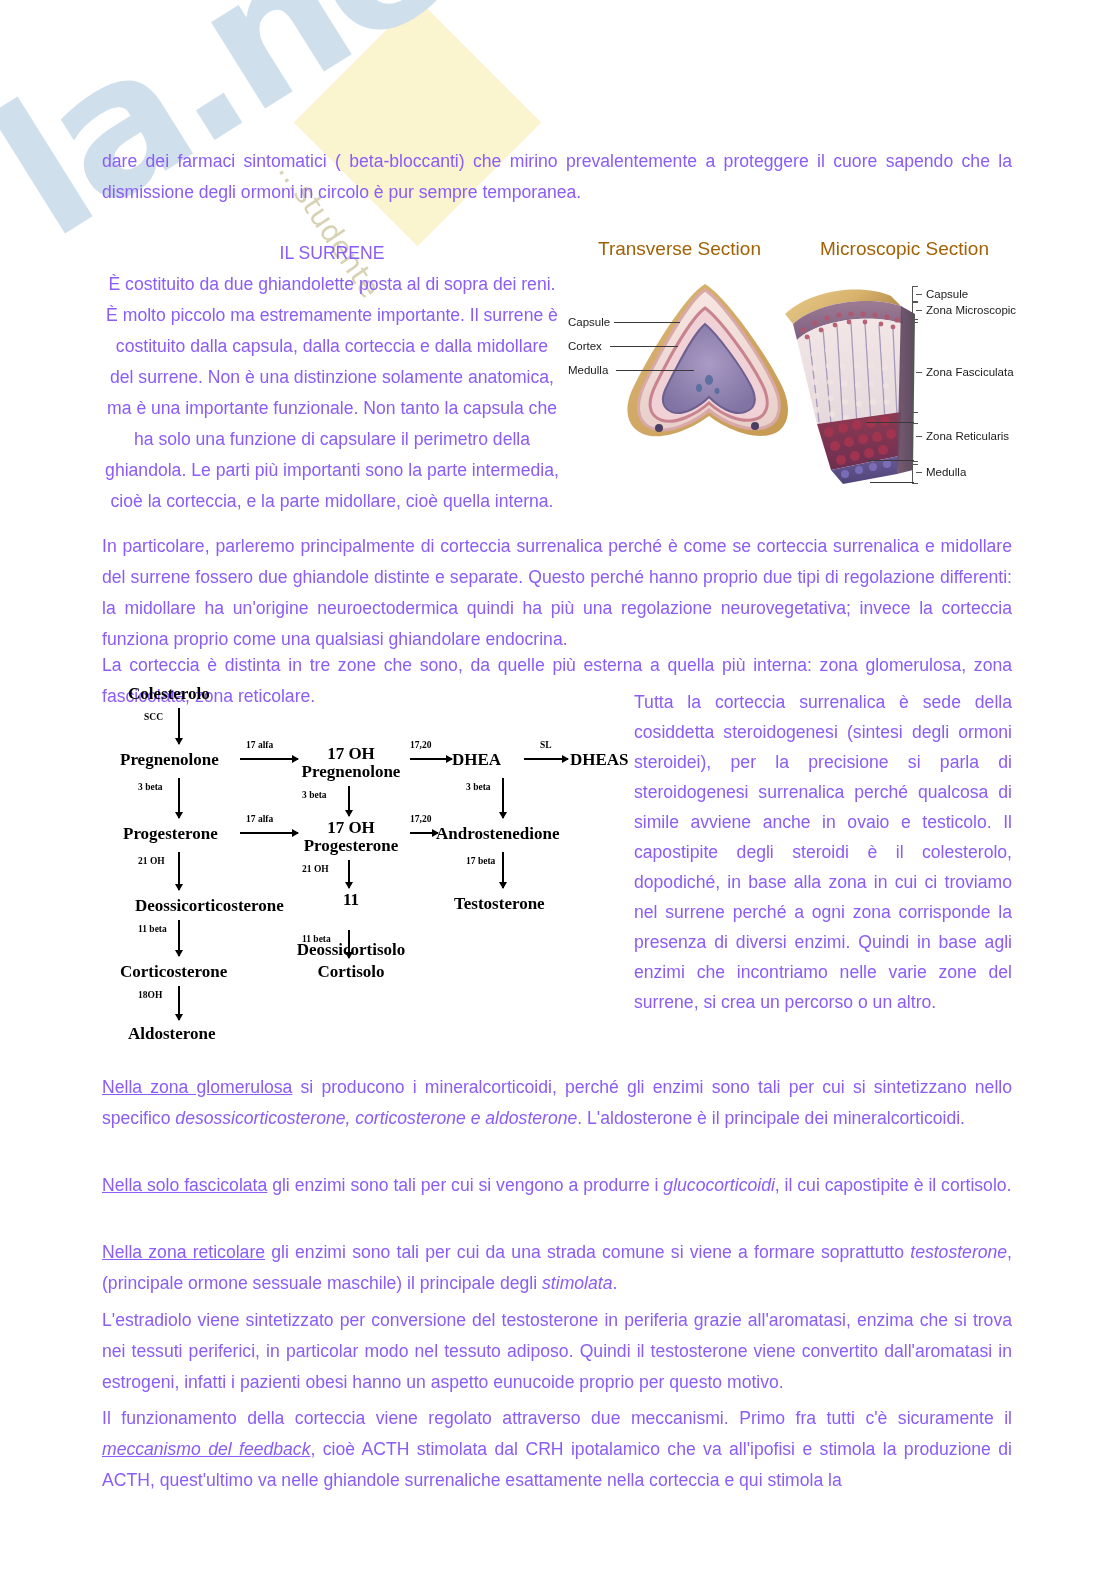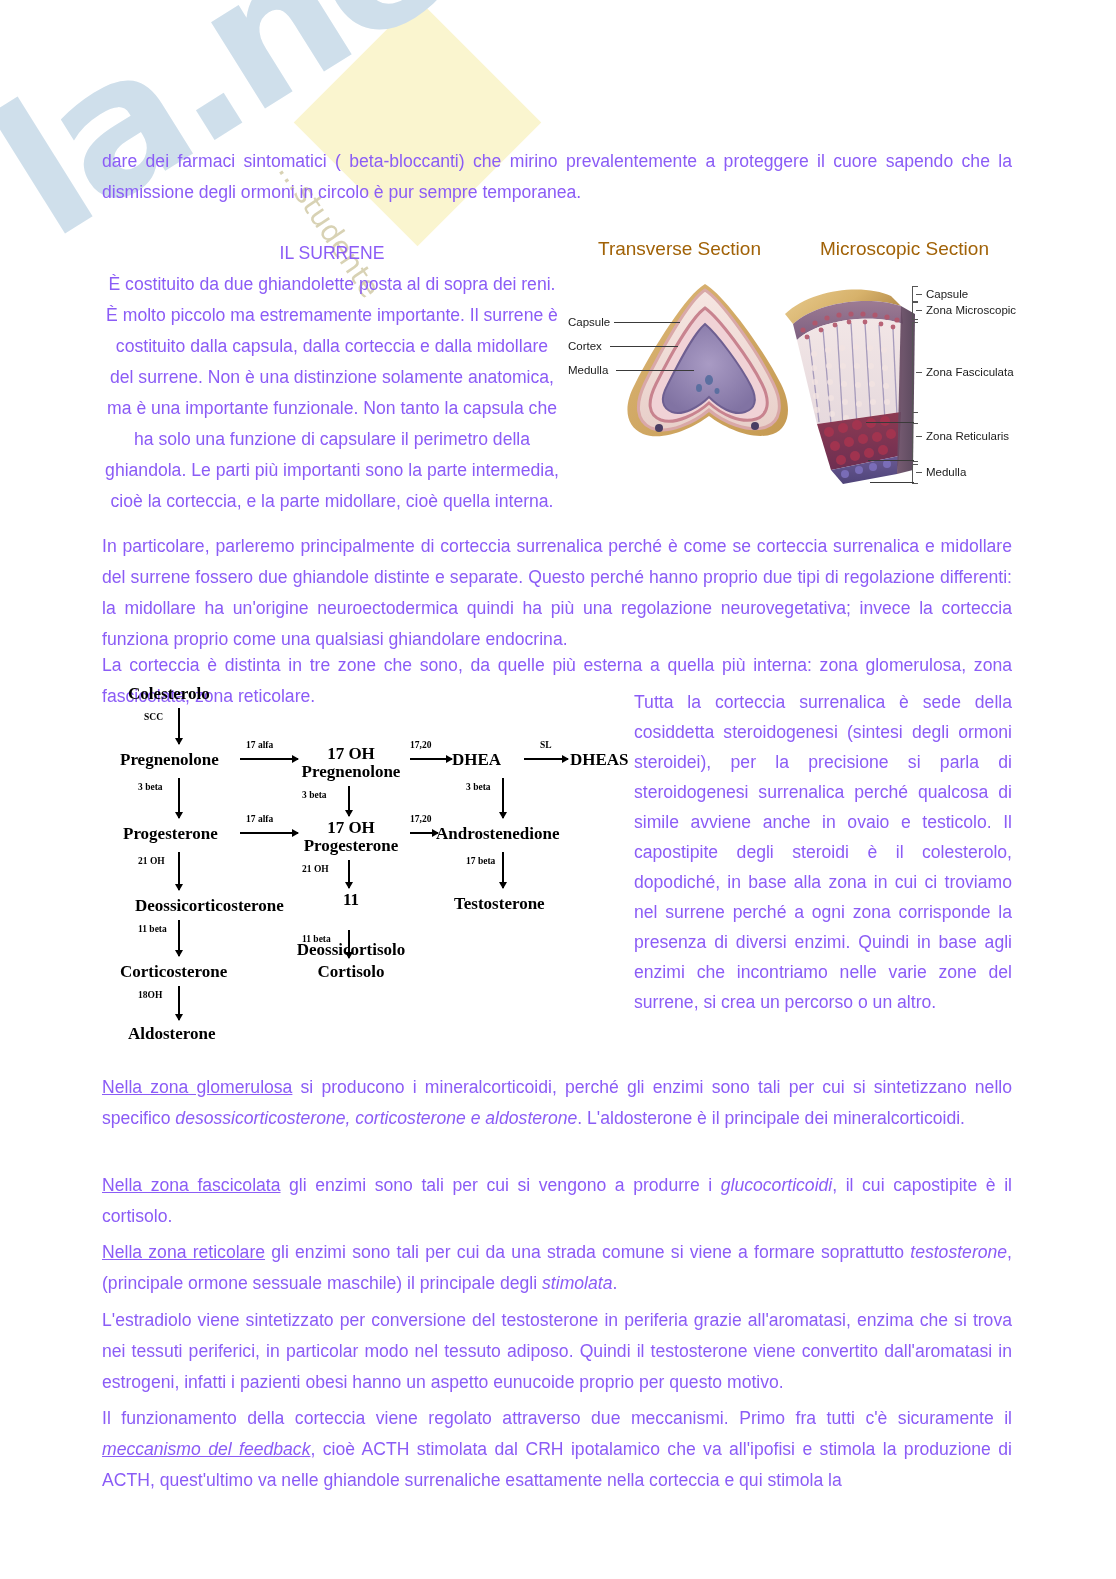--- a/index.html
+++ b/index.html
@@ -229,21 +229,21 @@
     <div class="para" id="p-steroidogenesi">
       <span>Tutta la corteccia surrenalica è sede della cosiddetta steroidogenesi (sintesi degli ormoni steroidei), per la precisione si parla di steroidogenesi surrenalica perché qualcosa di simile avviene anche in ovaio e testicolo.</span>
       <span>Il capostipite degli steroidi è il colesterolo, dopodiché, in base alla zona in cui ci troviamo nel surrene perché a ogni zona corrisponde la presenza di diversi enzimi. Quindi in base agli enzimi che incontriamo nelle varie zone del surrene, si crea un percorso o un altro.</span>
     </div>
 
     <p class="para" id="p-glomerulosa">
       <span class="u">Nella zona glomerulosa</span><span> si producono i mineralcorticoidi, perché gli enzimi sono tali per cui si sintetizzano nello specifico </span><em class="it">desossicorticosterone, corticosterone e aldosterone</em><span>. L'aldosterone è il principale dei mineralcorticoidi.</span>
     </p>
 
     <p class="para" id="p-fascicolata">
-      <span class="u">Nella zona fascicolata</span><span> gli enzimi sono tali per cui si vengono a produrre i </span><em class="it">glucocorticoidi</em><span>, il cui capostipite è il cortisolo.</span>
+      <span class="u">Nella solo fascicolata</span><span> gli enzimi sono tali per cui si vengono a produrre i </span><em class="it">glucocorticoidi</em><span>, il cui capostipite è il cortisolo.</span>
     </p>
 
     <p class="para" id="p-reticolare">
       <span class="u">Nella zona reticolare</span><span> gli enzimi sono tali per cui da una strada comune si viene a formare soprattutto </span><em class="it">testosterone</em><span>, (principale ormone sessuale maschile) il principale degli </span><em class="it">stimolata</em><span>.</span>
     </p>
 
     <p class="para" id="p-estradiolo">L'estradiolo viene sintetizzato per conversione del testosterone in periferia grazie all'aromatasi, enzima che si trova nei tessuti periferici, in particolar modo nel tessuto adiposo. Quindi il testosterone viene convertito dall'aromatasi in estrogeni, infatti i pazienti obesi hanno un aspetto eunucoide proprio per questo motivo.</p>
 
     <p class="para" id="p-feedback">
       <span>Il funzionamento della corteccia viene regolato attraverso due meccanismi. Primo fra tutti c'è sicuramente il </span><em class="it u">meccanismo del feedback</em><span>, cioè ACTH stimolata dal CRH ipotalamico che va all'ipofisi e stimola la produzione di ACTH, quest'ultimo va nelle ghiandole surrenaliche esattamente nella corteccia e qui stimola la</span>

